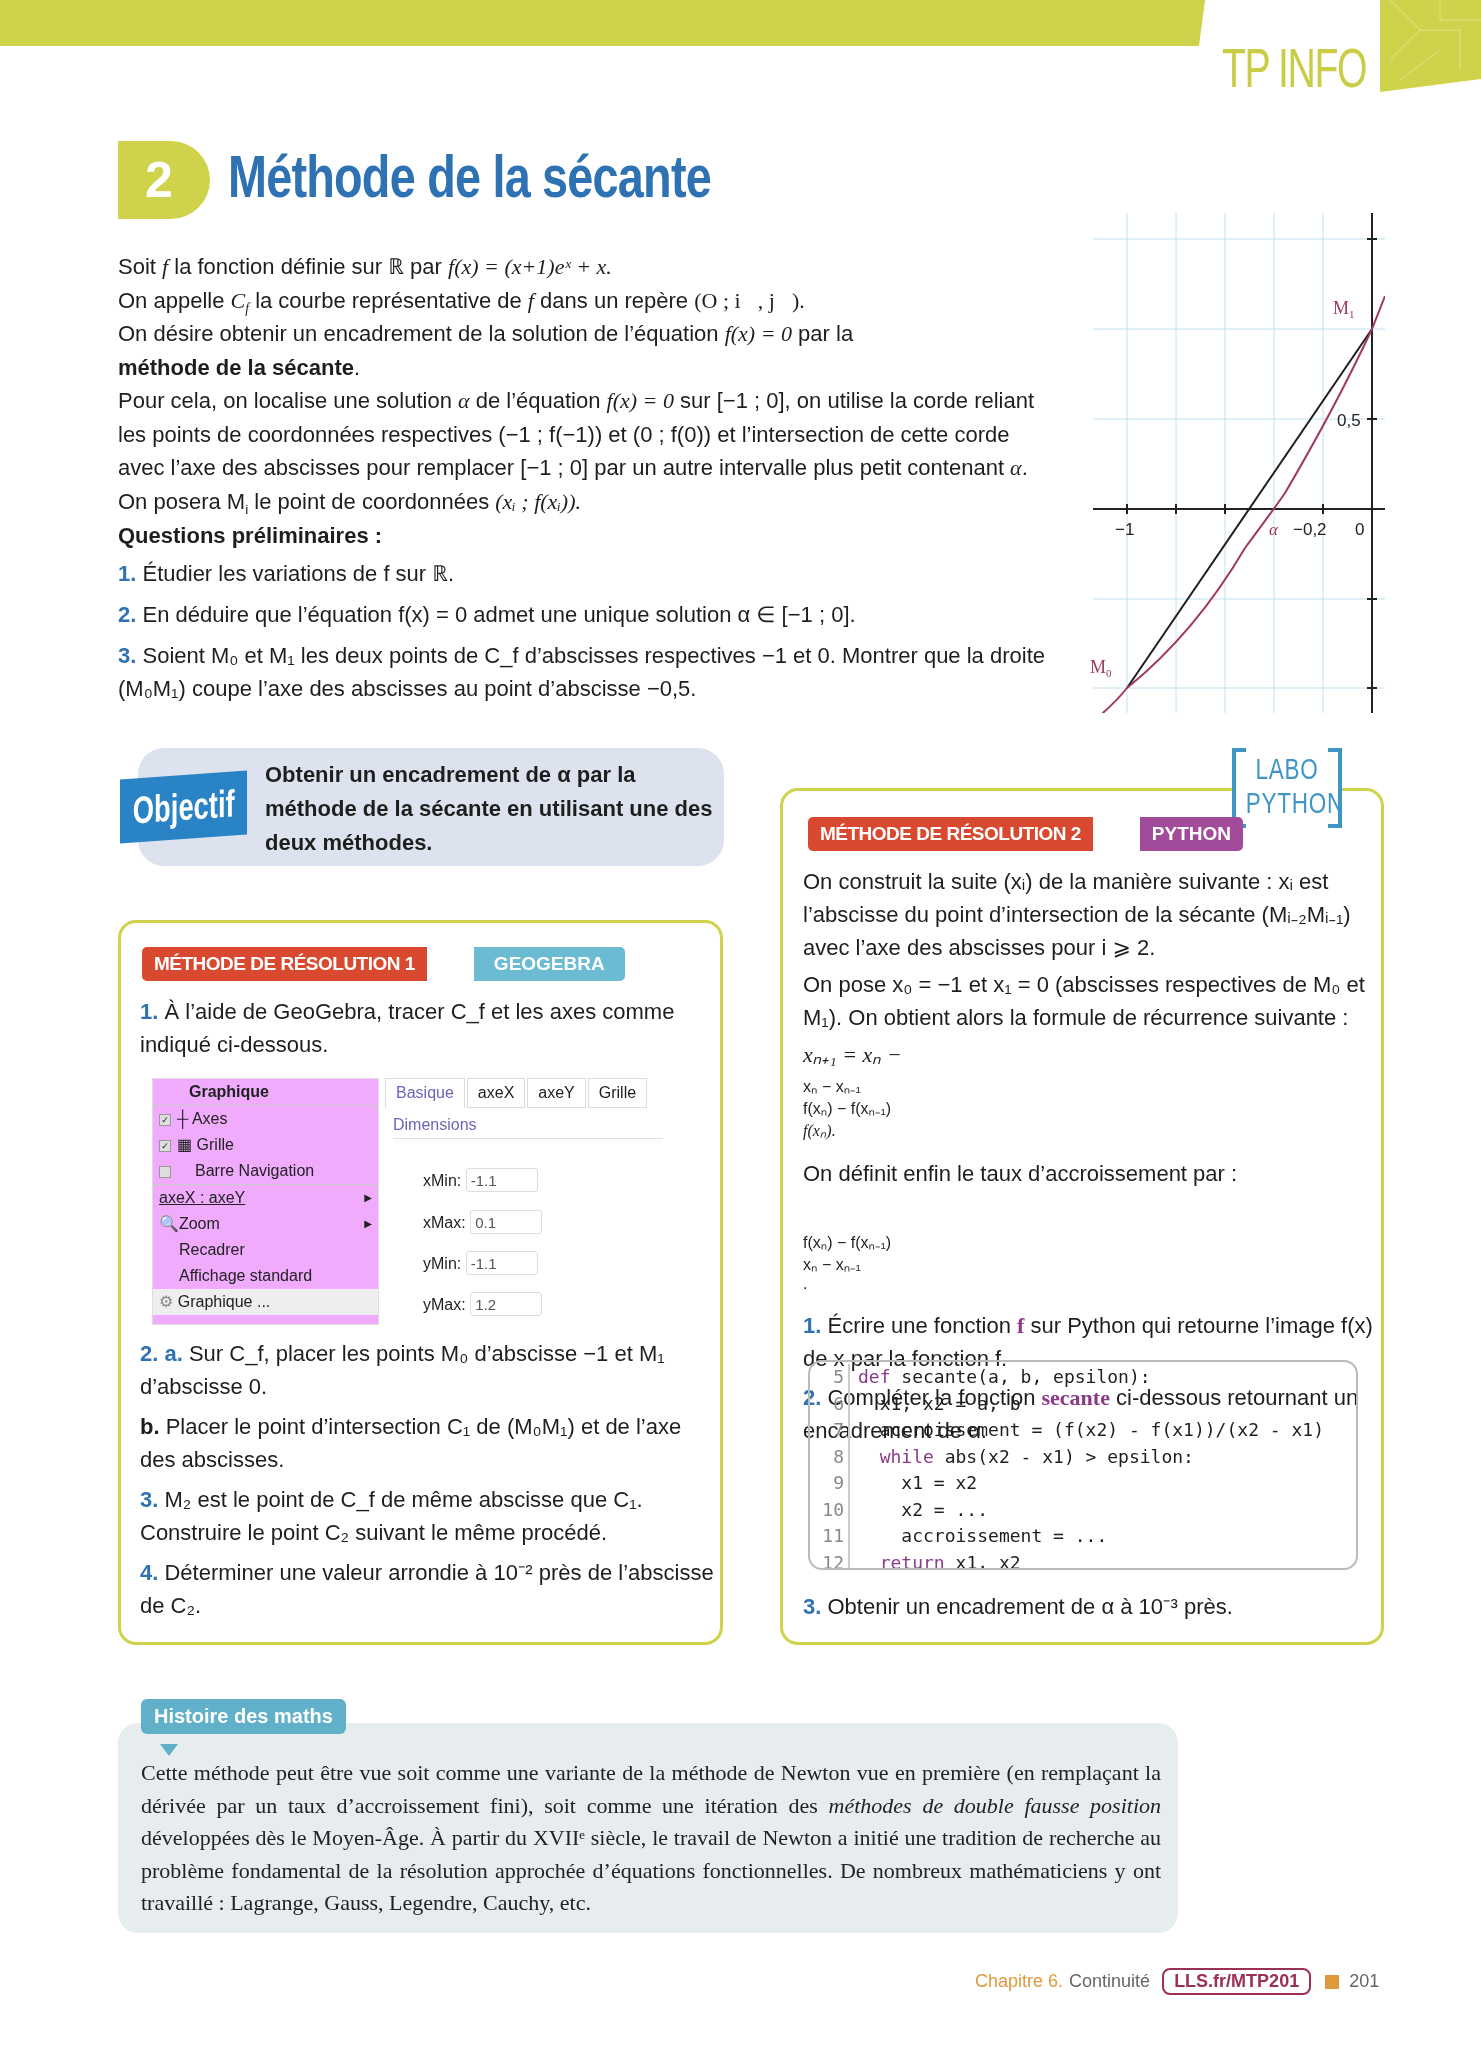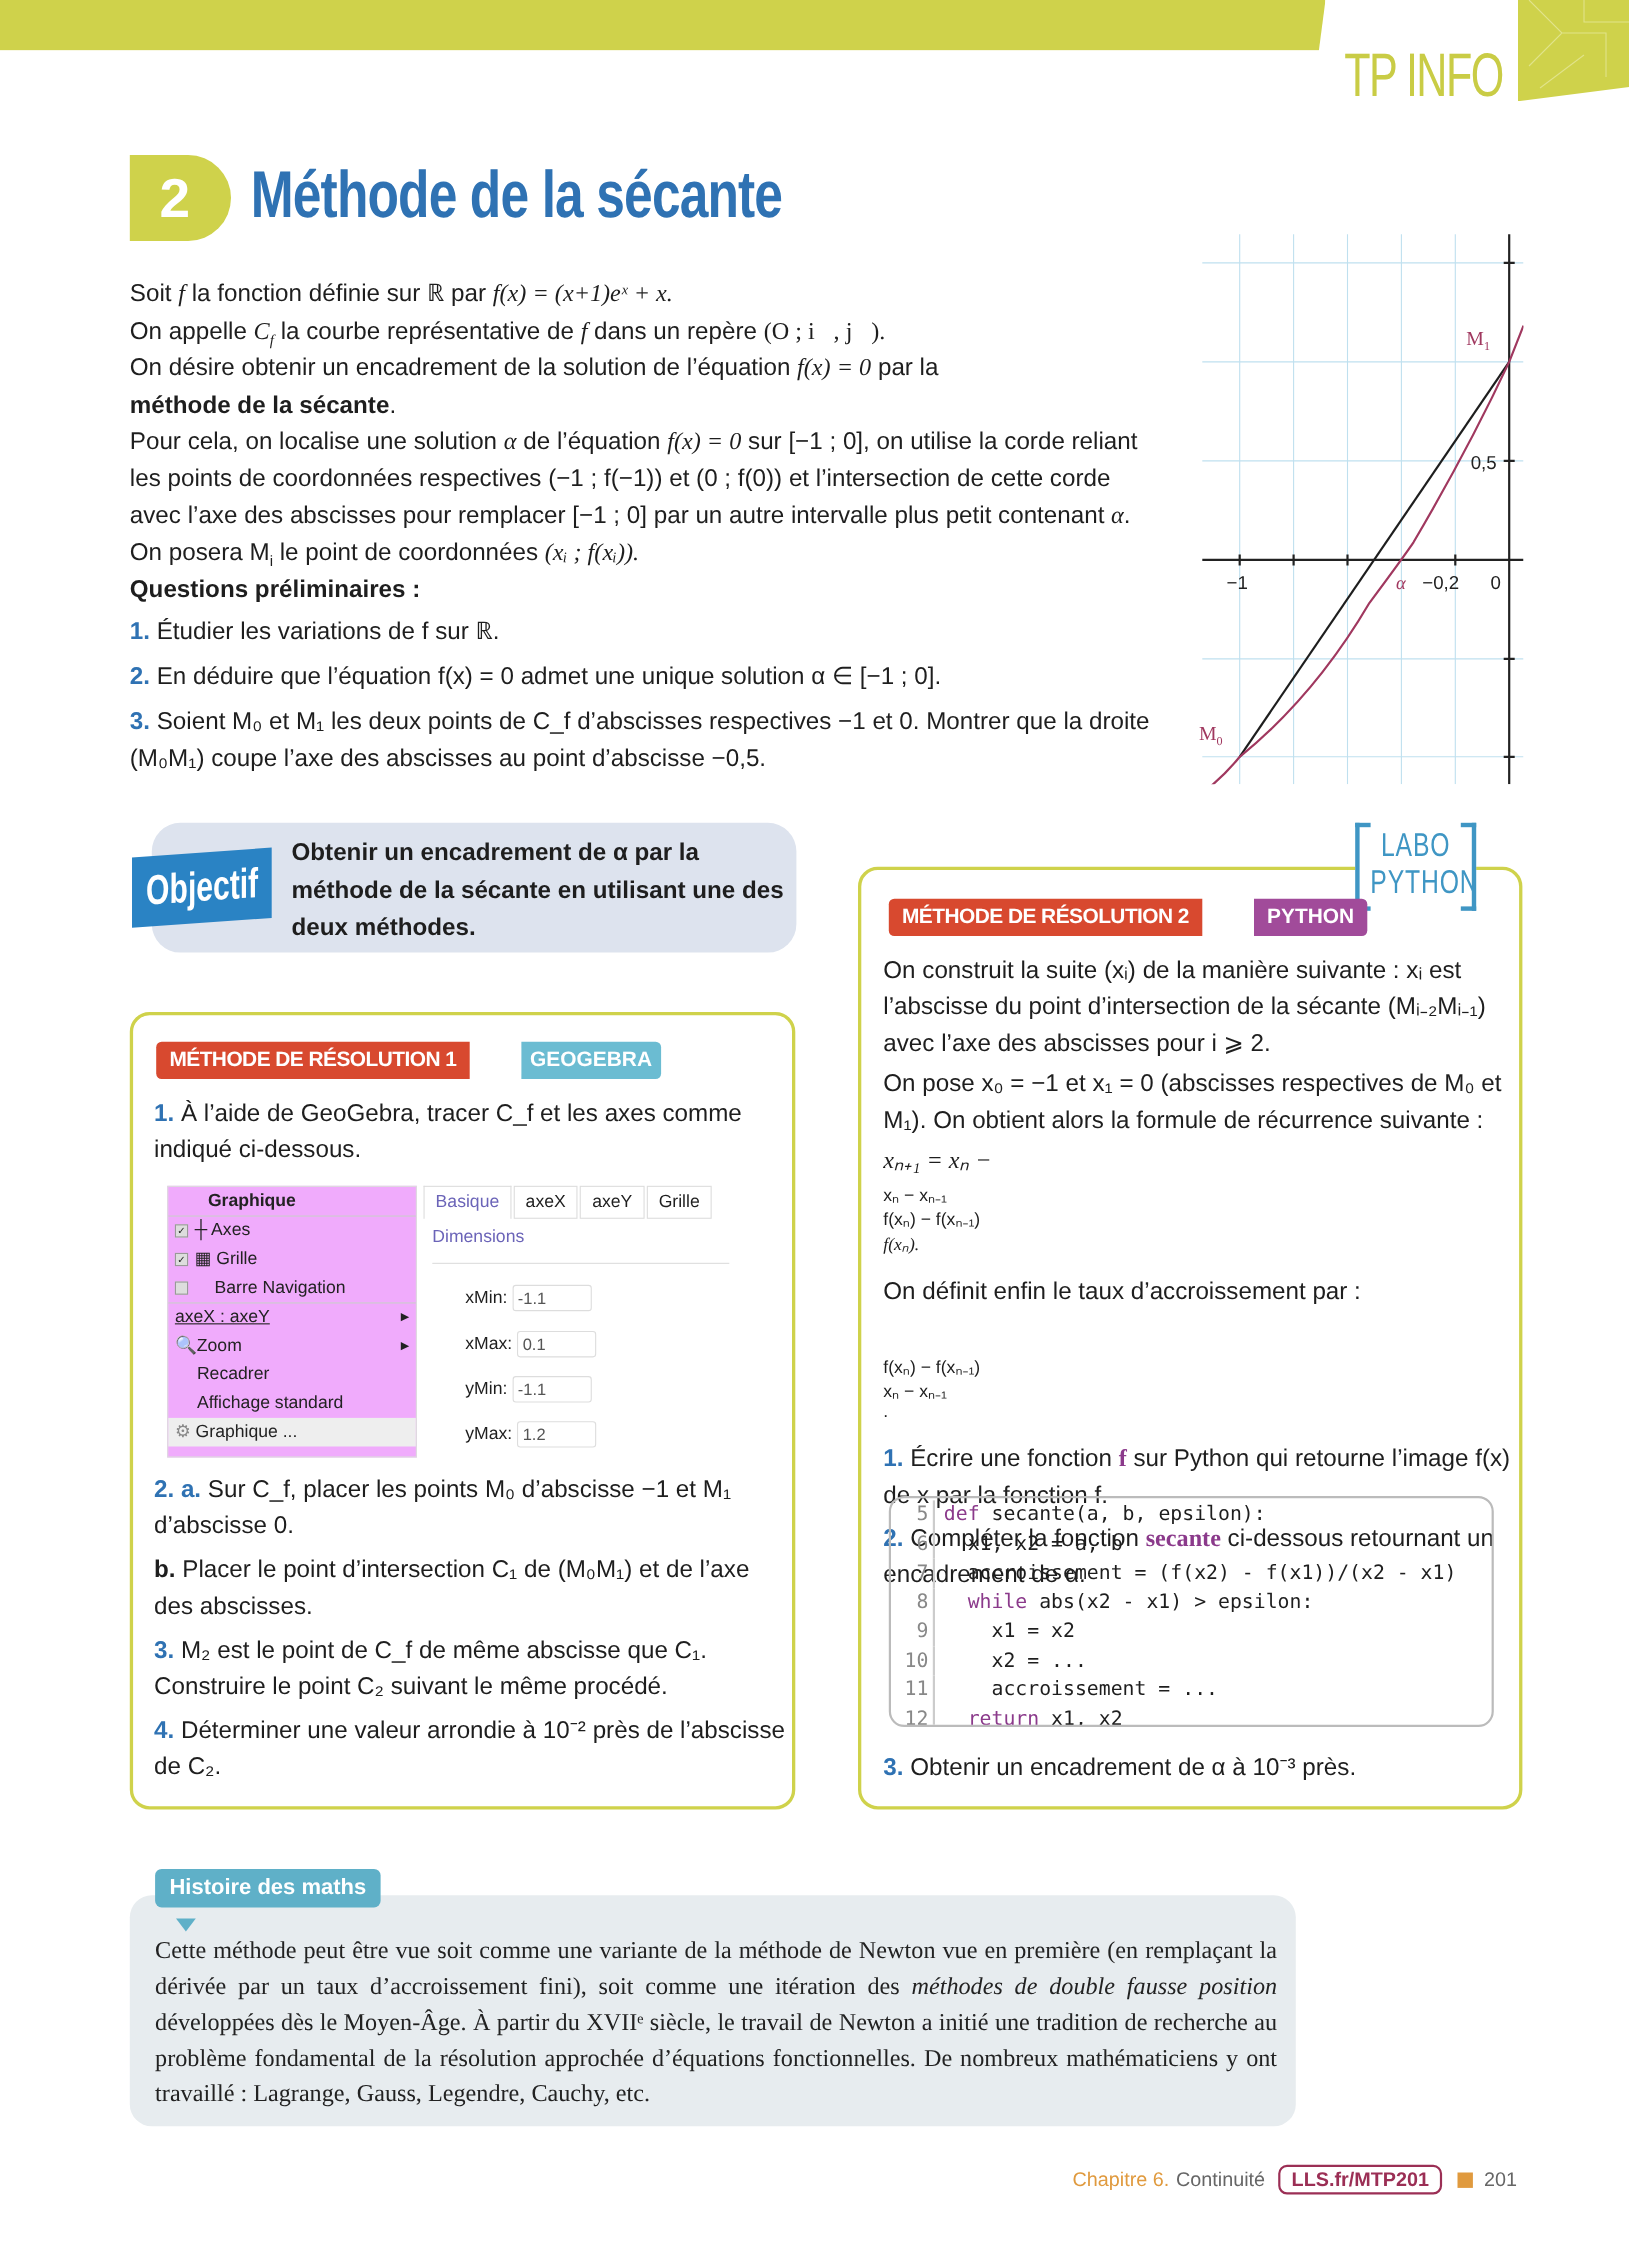--- a/index.html
+++ b/index.html
@@ -24,38 +24,38 @@
   .graph{left:1085px;top:208px;width:300px;height:505px;}
   .objectif{left:138px;top:748px;width:586px;height:118px;background:#dde3ee;border-radius:26px;}
   .obj-tag{left:120px;top:775px;width:127px;height:64px;background:#2a83c4;color:#fff;font-weight:bold;font-size:38px;display:flex;align-items:center;justify-content:center;transform:skewY(-4deg);}
   .obj-tag span{transform:scaleX(0.72);display:inline-block;}
   .obj-text{left:265px;top:758px;width:450px;font-size:22px;font-weight:bold;line-height:34px;}
   .box{border:3px solid #cfd24b;border-radius:18px;background:#fff;box-sizing:border-box;}
   .box1{left:118px;top:920px;width:605px;height:725px;}
   .box2{left:780px;top:788px;width:604px;height:857px;}
   .tagrow{display:flex;gap:44px;}
   .tag-red{background:#d8492f;color:#fff;font-weight:bold;font-size:19px;padding:6px 12px;border-radius:5px 0 0 5px;letter-spacing:-0.5px;}
-  .tag-blue{background:#6bbcd2;color:#fff;font-weight:bold;font-size:19px;padding:6px 8px;border-radius:0 5px 5px 0;margin-left:3px;}
+  .tag-blue{background:#6bbcd2;color:#fff;font-weight:bold;font-size:19px;padding:6px 20px;border-radius:0 5px 5px 0;margin-left:3px;}
   .tag-purple{background:#a14b9a;color:#fff;font-weight:bold;font-size:19px;padding:6px 12px;border-radius:0 5px 5px 0;margin-left:3px;}
   .t1{left:142px;top:947px;}
   .t2{left:808px;top:817px;}
   .b1q1{left:140px;top:995px;width:570px;}
   .gg{left:152px;top:1078px;width:540px;height:245px;}
   .ggmenu{left:0;top:0;width:225px;height:245px;border:1px solid #ddd;background:#f0abfc;font-size:16px;color:#222;}
   .ggmenu .row{height:26px;line-height:26px;padding-left:6px;position:relative;white-space:nowrap;}
   .ggmenu .hdr{font-weight:bold;padding-left:36px;border-bottom:1px solid #ccc;}
   .ggmenu .sep{border-top:1px solid #ccc;text-decoration:underline;}
   .ggmenu .sel{background:#eee;}
   .cb{display:inline-block;width:10px;height:10px;border:1px solid #999;background:#ddd;margin-right:6px;vertical-align:middle;font-size:9px;line-height:10px;text-align:center;}
   .arrow{position:absolute;right:6px;font-size:10px;}
   .ggpanel{left:233px;top:0;width:307px;height:245px;}
   .ggtabs{display:flex;font-size:16px;}
   .ggtabs div{border:1px solid #ddd;padding:5px 10px;margin-right:2px;background:#fff;}
   .ggtabs .act{color:#6b64b8;border-bottom:none;}
-  .dim{color:#6b64b8;font-size:16px;margin:8px 0 0 8px;padding-bottom:14px;border-bottom:1px solid #ddd;width:270px;}
+  .dim{color:#6b64b8;font-size:16px;margin:8px 0 0 8px;padding-bottom:4px;border-bottom:1px solid #ddd;width:270px;}
   .field{position:absolute;font-size:16px;}
   .field input{width:62px;height:22px;border:1px solid #ddd;border-radius:3px;font-size:15px;font-family:"Liberation Sans",sans-serif;color:#555;padding:0 4px;}
   .b1rest{left:140px;top:1337px;width:575px;}
   .b1rest .q{margin-bottom:7px;}
   .labo{left:1232px;top:748px;width:110px;height:82px;background:#fff;}
   .labo .txt{position:absolute;left:0;top:4px;width:110px;text-align:center;color:#3f96c4;font-size:30px;line-height:34px;font-weight:normal;transform:scaleX(0.75);letter-spacing:1px;}
   .brL,.brR{position:absolute;top:0;width:14px;height:80px;border:4px solid #3f96c4;box-sizing:border-box;}
   .brL{left:0;border-right:none;}
   .brR{right:0;border-left:none;}
   .b2text{left:803px;top:865px;width:570px;}

